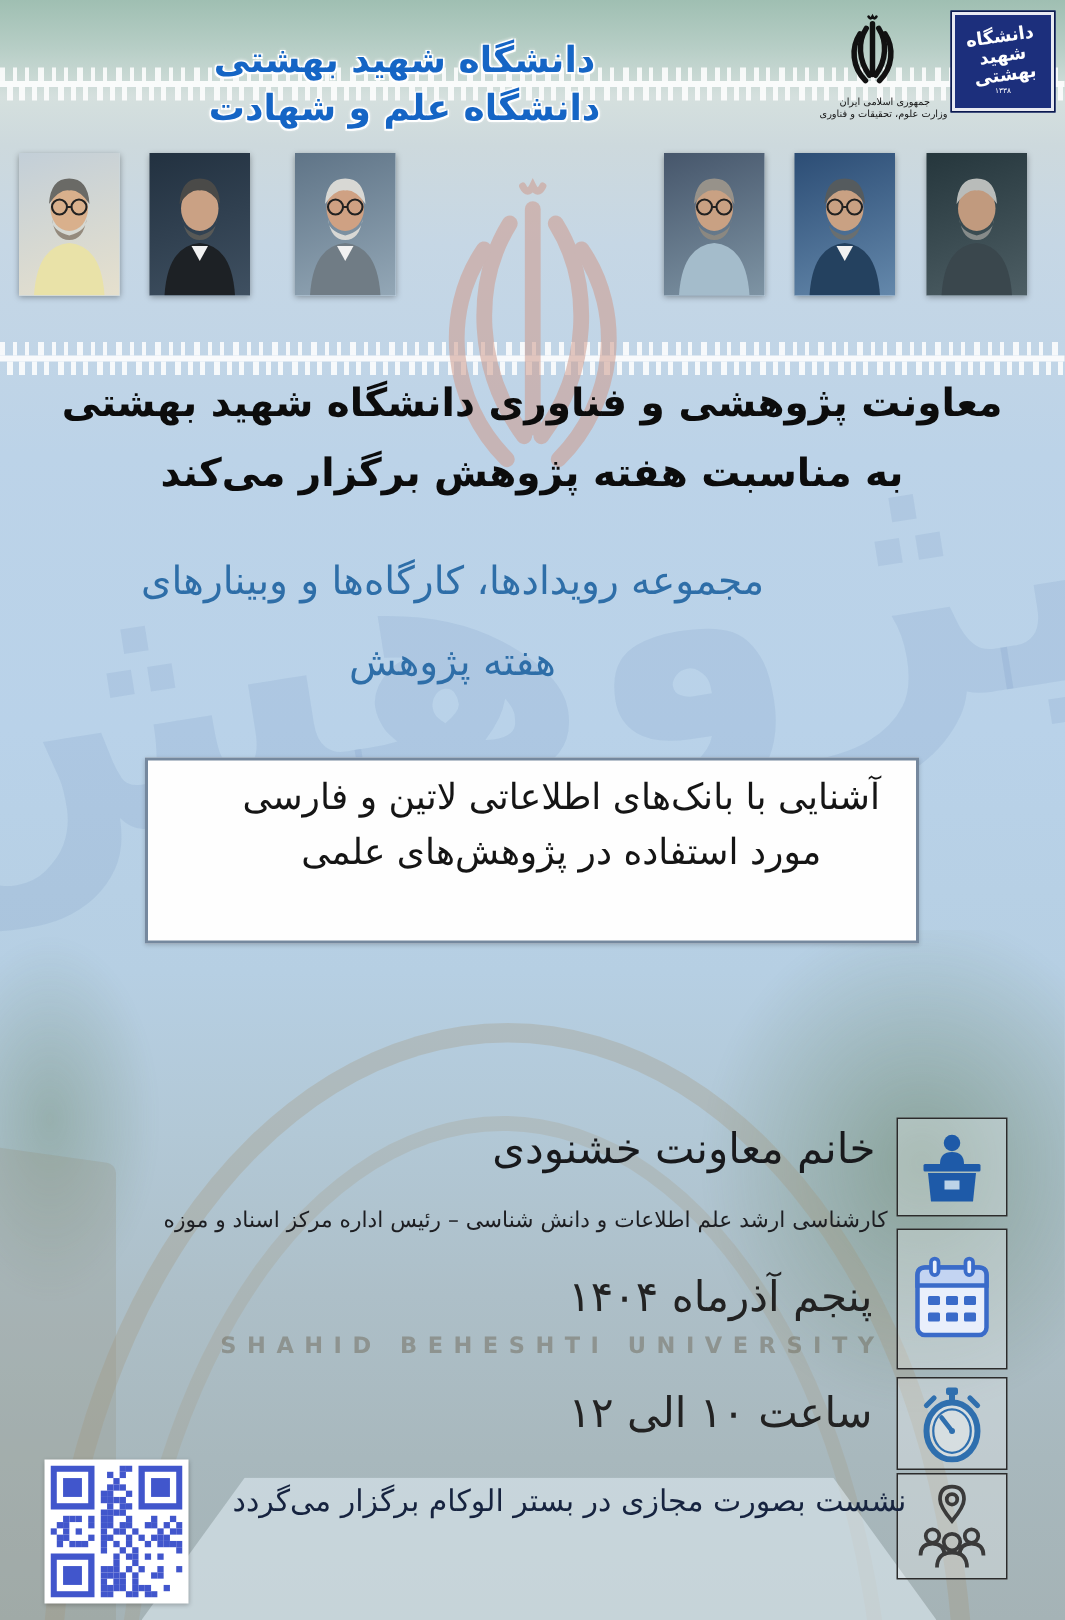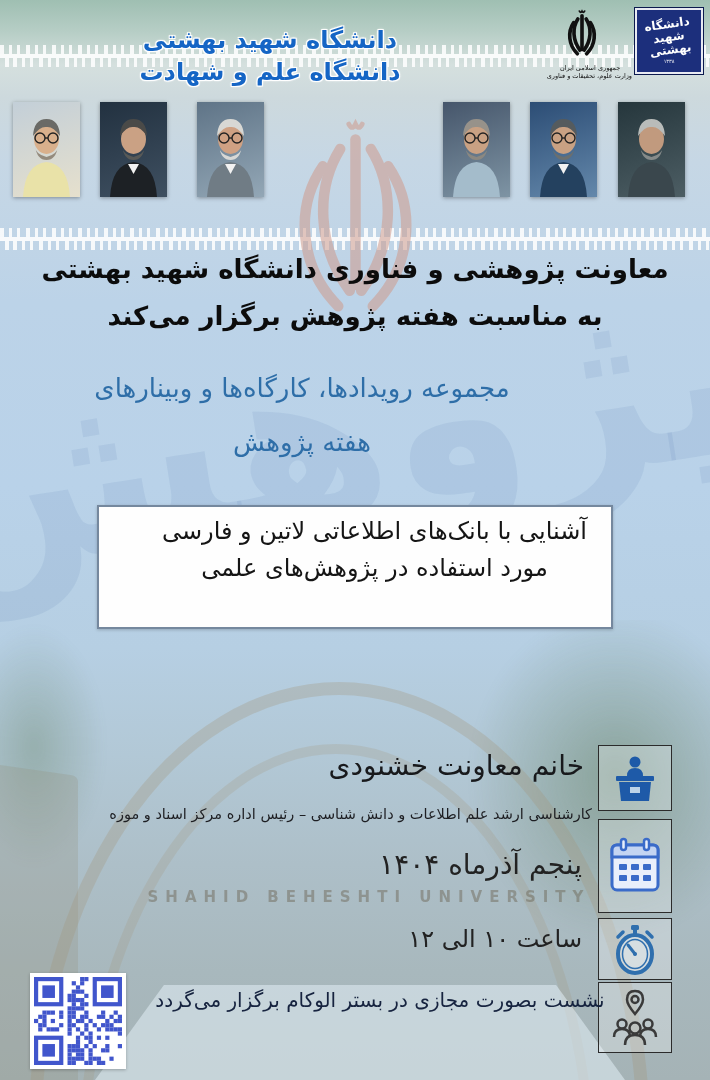--- a/index.html
+++ b/index.html
@@ -74,21 +74,21 @@
   .event-box{position:absolute;left:97px;top:505px;width:516px;height:124px;z-index:4;
     background:#fefefe;border:2px solid #75889e;box-shadow:0 1px 3px rgba(0,0,0,0.2);
     text-align:center;padding-top:6px;box-sizing:border-box;}
   .event-box .eb-head{font-size:17px;font-weight:bold;color:#111;}
   .event-box .eb-line{font-size:24px;color:#151515;line-height:37px;margin-left:39px;}
   .speaker-name{position:absolute;right:126px;top:749px;z-index:4;
     font-size:28px;color:#18191c;text-align:right;}
   .speaker-cred{position:absolute;right:118px;top:806px;z-index:4;
     font-size:14.5px;color:#1d1e22;text-align:left;}
   .date-text{position:absolute;right:128px;top:848px;z-index:4;font-size:28px;color:#222;}
-  .time-text{position:absolute;right:128px;top:925px;z-index:4;font-size:24px;color:#222;}
+  .time-text{position:absolute;right:128px;top:925px;z-index:4;font-size:28px;color:#222;}
   
   .icon-box{position:absolute;left:598px;width:74px;z-index:4;
     background:rgba(255,255,255,0.28);border:1.5px solid #2b2b2b;
     display:flex;align-items:center;justify-content:center;box-sizing:border-box;}
   .ib1{top:745px;height:66px;} .ib2{top:819px;height:94px;}
   .ib3{top:918px;height:62px;} .ib4{top:982px;height:71px;}
   
   .qr-wrap{position:absolute;left:30px;top:973px;width:96px;height:96px;z-index:4;
     background:#fff;padding:4px;box-sizing:border-box;box-shadow:0 1px 3px rgba(0,0,0,0.25);}
   .footer-note{position:absolute;left:150px;top:988px;width:460px;z-index:4;

